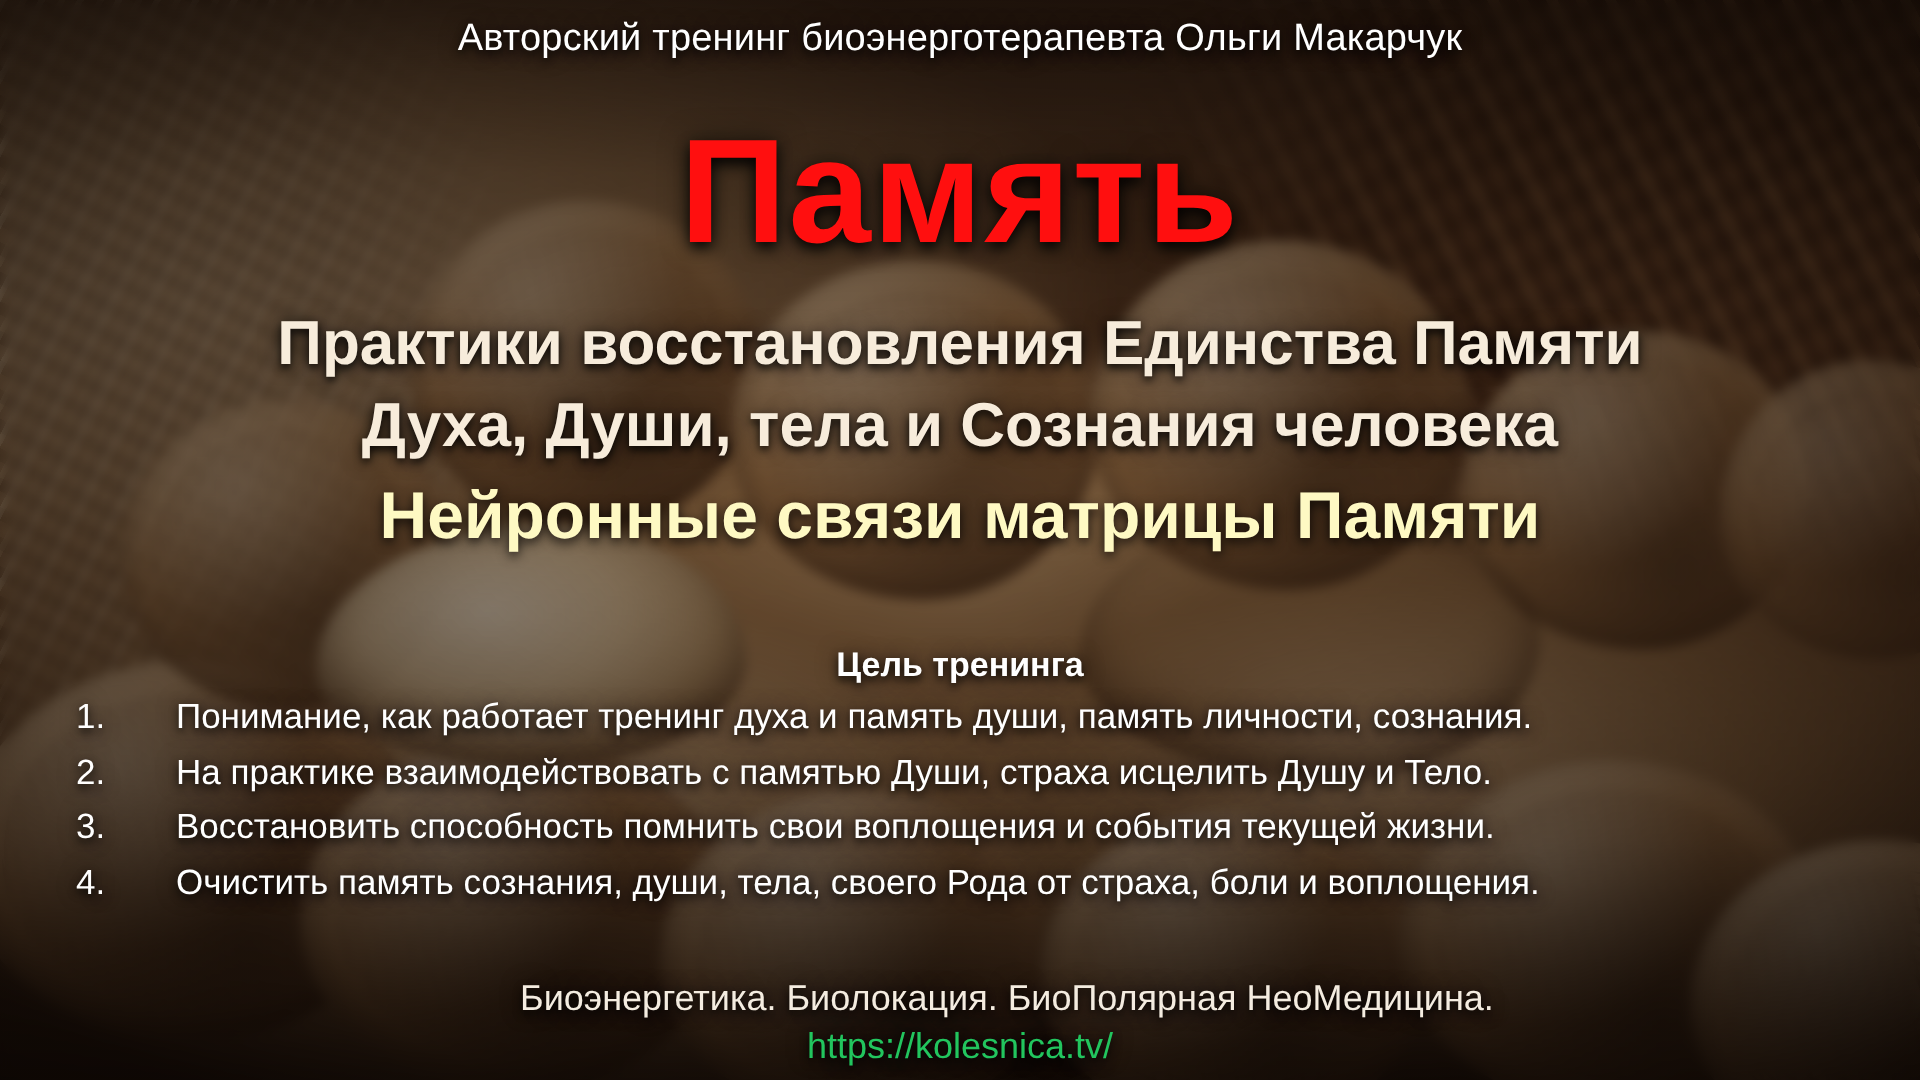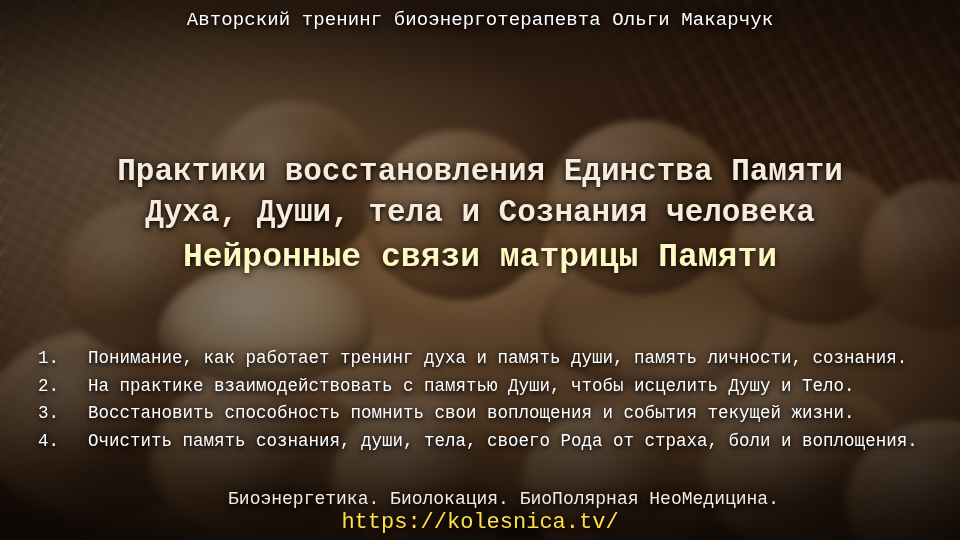--- a/index.html
+++ b/index.html
@@ -1,16 +1,16 @@
 <!DOCTYPE html>
 <html lang="ru"><head>
 <meta charset="utf-8">
 <title>Память</title>
 <style>
-  * { margin:0; padding:0; box-sizing:border-box;font-family:Liberation Mono, monospace; }
+  * { margin:0; padding:0; box-sizing:border-box; }
 
   html, body {
     width:960px; height:540px;
     overflow:hidden;
     background:#140b07;
     font-family:"Liberation Sans", sans-serif;
   }
 
   
   #slide {
@@ -186,21 +186,21 @@
   }
   #goal-list li .num { width:50px; flex:0 0 50px; }
   #goal-list li .txt { flex:1 1 auto; }
 
   #footer-1 {
     position:absolute; top:487px; left:0; right:0;
     font-size:18px; line-height:24px; color:#f4ece0;margin-left:47px;
   }
   #footer-2 {
     position:absolute; top:511px; left:0; right:0;
-    font-size:22px; line-height:24px; color:#fde047;
+    font-size:18px; line-height:24px; color:#22c55e;
   }
 </style>
 </head>
 <body>
 
 <div id="slide">
 
   <div class="bg-layer" id="bg-base"></div>
   <div class="bg-layer" id="bg-wicker"></div>
   <div class="bg-layer" id="bg-wicker-right"></div>
@@ -221,36 +221,38 @@
   <div id="kernel-left"></div>
   <div id="kernel-center"></div>
 
   <div class="bg-layer" id="bg-blur"></div>
   <div class="bg-layer" id="bg-shade"></div>
 
   <div id="content">
 
     <div id="eyebrow" class="shadowed">Авторский тренинг биоэнерготерапевта Ольги Макарчук</div>
 
+    <h1 id="main-title">Память</h1>
 
     <div id="sub-2" class="shadowed">Духа, Души, тела  и Сознания человека</div>
 
     <div id="sub-1" class="shadowed">Практики восстановления Единства Памяти</div>
 
     <div id="sub-red">Нейронные связи матрицы Памяти</div>
 
+    <div id="goal-heading" class="shadowed">Цель тренинга</div>
 
     <ol id="goal-list">
       <li>
         <span class="num shadowed">1.</span>
         <span class="txt shadowed">Понимание, как работает тренинг духа и память души, память личности, сознания.</span>
       </li>
       <li>
         <span class="num shadowed">2.</span>
-        <span class="txt shadowed">На практике взаимодействовать с памятью Души,  чтобы  исцелить  Душу и  Тело.</span>
+        <span class="txt shadowed">На практике взаимодействовать с памятью Души,  страха  исцелить  Душу и  Тело.</span>
       </li>
       <li>
         <span class="num shadowed">3.</span>
         <span class="txt shadowed">Восстановить способность помнить свои воплощения и  события  текущей  жизни.</span>
       </li>
       <li>
         <span class="num shadowed">4.</span>
         <span class="txt shadowed">Очистить память сознания, души, тела,  своего Рода от  страха, боли и воплощения.</span>
       </li>
     </ol>

